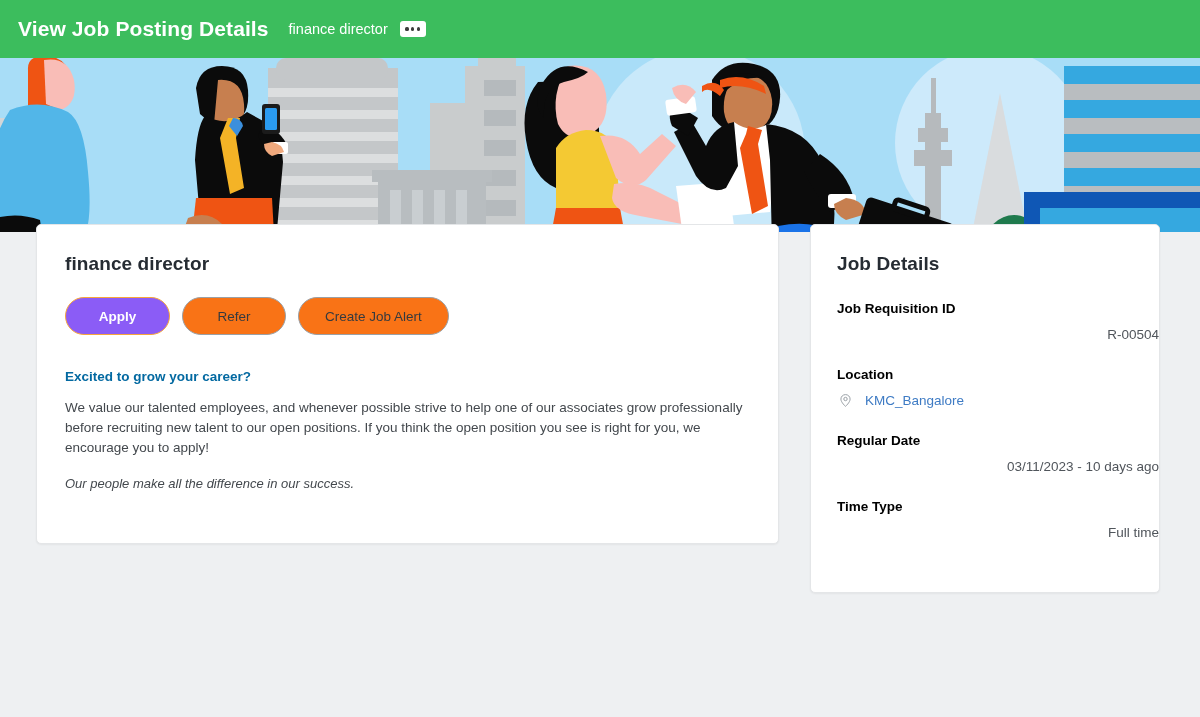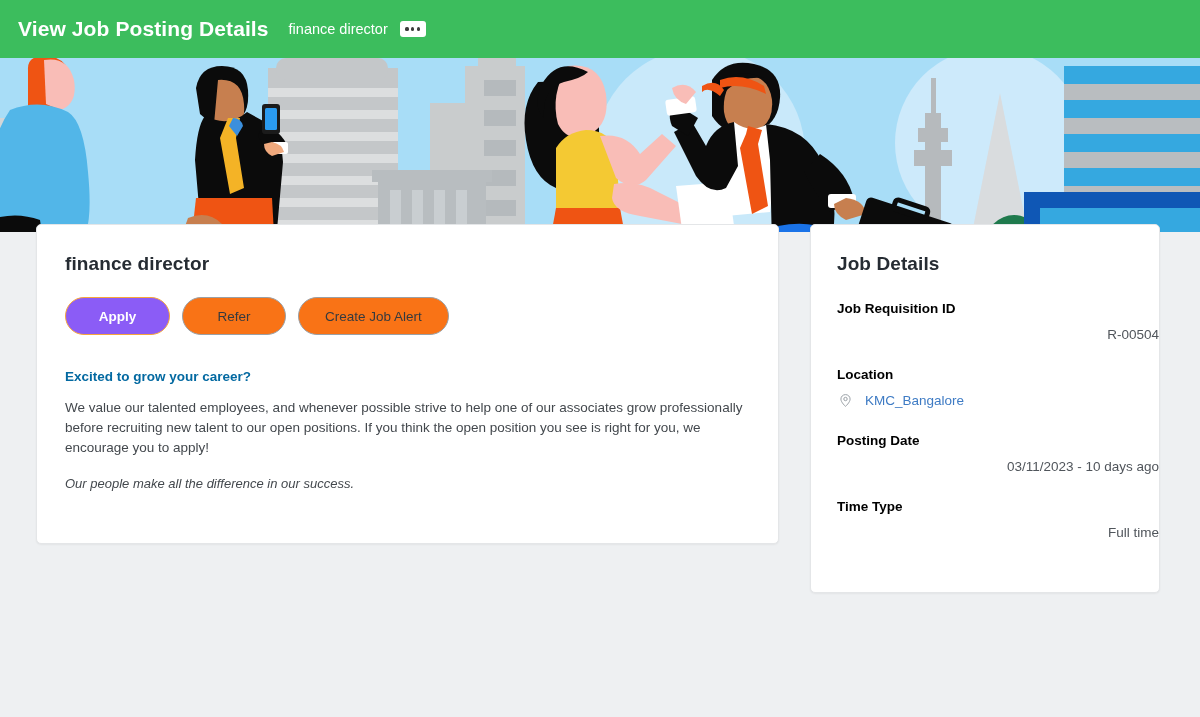--- a/index.html
+++ b/index.html
@@ -375,21 +375,21 @@
       <div class="loc-row">
         <svg class="pin-icon" width="11" height="13" viewBox="0 0 11 13">
           <path d="M5.5 0.6 C2.9 0.6 0.9 2.6 0.9 5.1 C0.9 8.3 5.5 12.4 5.5 12.4 C5.5 12.4 10.1 8.3 10.1 5.1 C10.1 2.6 8.1 0.6 5.5 0.6 Z" fill="none" stroke="#9aa0a6" stroke-width="1"></path>
           <circle cx="5.5" cy="5.0" r="1.7" fill="none" stroke="#9aa0a6" stroke-width="1"></circle>
         </svg>
         <a class="detail-link" href="#">KMC_Bangalore</a>
       </div>
     </div>
 
     <div class="detail-block">
-      <p class="detail-label">Posting Date</p>
+      <p class="detail-label">Regular Date</p>
       <p class="detail-value">03/11/2023 - 10 days ago</p>
     </div>
 
 
     <div class="detail-block">
       <p class="detail-label">Time Type</p>
       <p class="detail-value">Full time</p>
     </div>
 
   </div>

